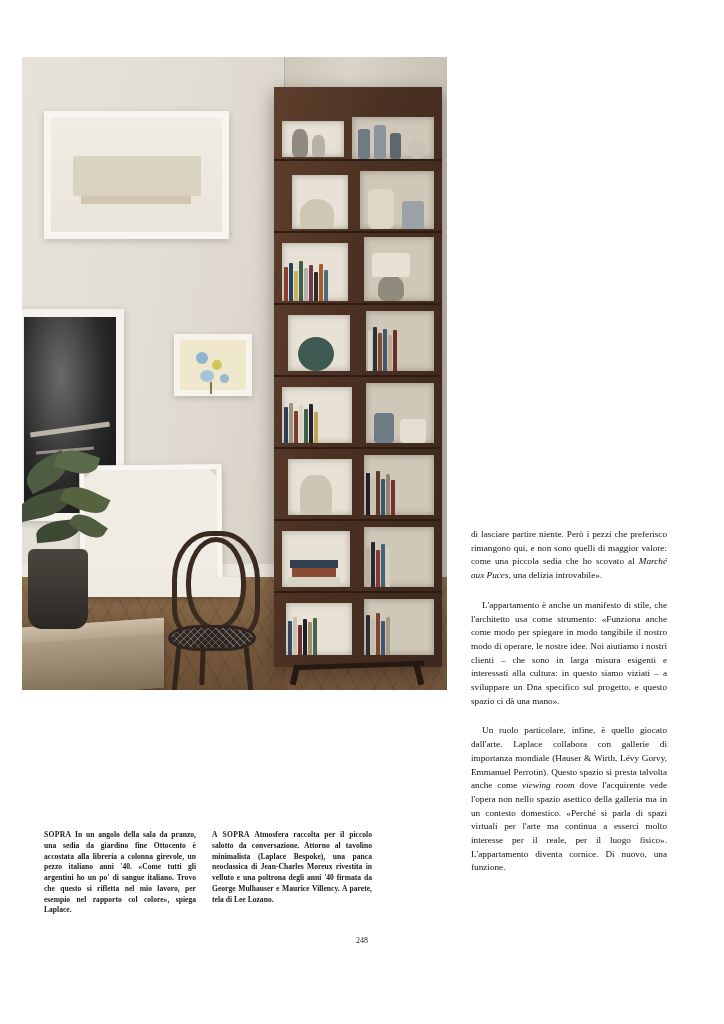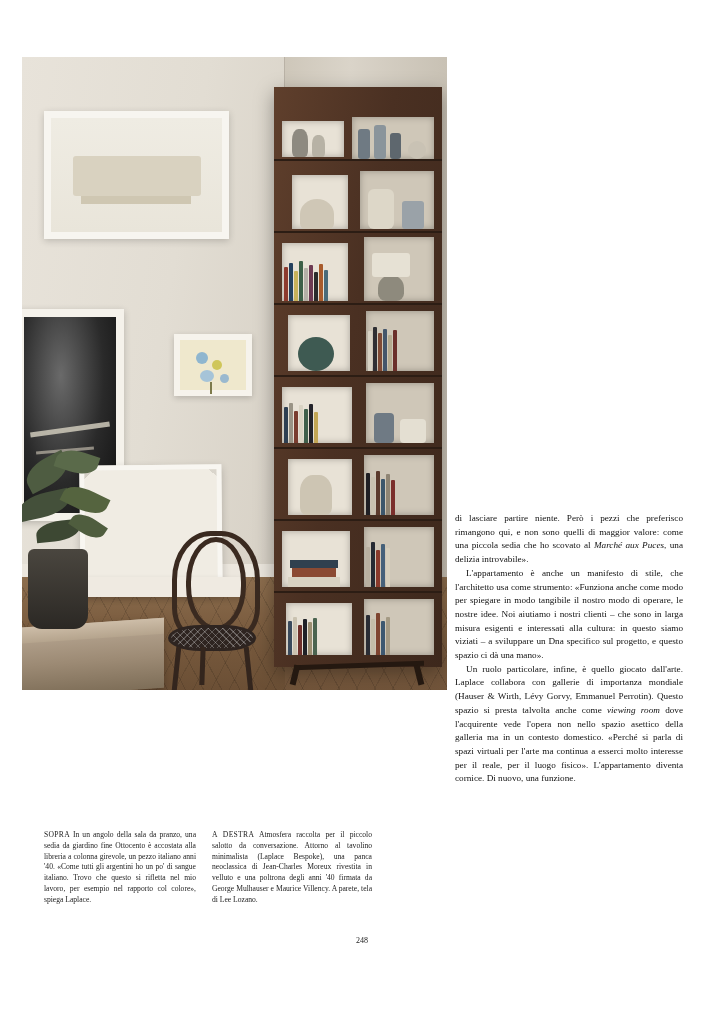--- a/index.html
+++ b/index.html
@@ -276,20 +276,21 @@
   .vase { border-radius: 40% 40% 22% 22%; }
 
   
   .caption {
     position: absolute;
     font-family: "Liberation Serif", serif;
     font-size: 7.6px;
     line-height: 1.42;
     color: #1b1b1b;
     text-align: justify;
+    font-weight: bold;
   }
   .cap-left { left: 44px; top: 830px; width: 152px; }
   .cap-right { left: 212px; top: 830px; width: 160px; }
   .cap-lead {
     font-variant: small-caps;
     letter-spacing: 0.3px;
     font-size: 7.6px;
   }
 
   .pullquote {
@@ -311,21 +312,21 @@
     left: 455px;
     top: 512px;
     width: 228px;
     font-family: "Liberation Serif", serif;
     font-size: 9.2px;
     line-height: 1.49;
     text-align: justify;
     color: #111111;
     hyphens: auto;
   }
-  .bodycol p { margin: 0; text-indent: 11px; }
+  .bodycol p { margin: 16px; text-indent: 11px; }
   .bodycol p.first { text-indent: 0; }
   .bodycol em { font-style: italic; }
 
   .folio {
     position: absolute;
     left: 0; right: 0;
     top: 936px;
     text-align: center;
     font-family: "Liberation Serif", serif;
     font-size: 8px;
@@ -543,18 +544,18 @@
       <p class="first"><span>di lasciare partire niente. Però i pezzi che preferisco rimangono qui, e non sono quelli di maggior valore: come una piccola sedia che ho scovato al </span><em>Marché aux Puces</em><span>, una delizia introvabile».</span></p>
       <p><span>L'appartamento è anche un manifesto di stile, che l'architetto usa come strumento: «Funziona anche come modo per spiegare in modo tangibile il nostro modo di operare, le nostre idee. Noi aiutiamo i nostri clienti – che sono in larga misura esigenti e interessati alla cultura: in questo siamo viziati – a sviluppare un Dna specifico sul progetto, e questo spazio ci dà una mano».</span></p>
       <p><span>Un ruolo particolare, infine, è quello giocato dall'arte. Laplace collabora con gallerie di importanza mondiale (Hauser &amp; Wirth, Lévy Gorvy, Emmanuel Perrotin). Questo spazio si presta talvolta anche come </span><em>viewing room</em><span> dove l'acquirente vede l'opera non nello spazio asettico della galleria ma in un contesto domestico. «Perché si parla di spazi virtuali per l'arte ma continua a esserci molto interesse per il reale, per il luogo fisico». L'appartamento diventa cornice. Di nuovo, una funzione.</span></p>
     </div>
 
   <div class="caption cap-left">
     <span class="cap-lead">SOPRA</span><span> In un angolo della sala da pranzo, una sedia da giardino fine Ottocento è accostata alla libreria a colonna girevole, un pezzo italiano anni '40. «Come tutti gli argentini ho un po' di sangue italiano. Trovo che questo si rifletta nel mio lavoro, per esempio nel rapporto col colore», spiega Laplace.</span>
   </div>
 
   <div class="caption cap-right">
-    <span class="cap-lead">A DESTRA</span><span> Atmosfera raccolta per il piccolo salotto da conversazione. Attorno al tavolino minimalista (Laplace Bespoke), una panca neoclassica di Jean-Charles Moreux rivestita in velluto e una poltrona degli anni '40 firmata da George Mulhauser e Maurice Villency. A parete, tela di Lee Lozano.</span>
+    <span class="cap-lead">A SOPRA</span><span> Atmosfera raccolta per il piccolo salotto da conversazione. Attorno al tavolino minimalista (Laplace Bespoke), una panca neoclassica di Jean-Charles Moreux rivestita in velluto e una poltrona degli anni '40 firmata da George Mulhauser e Maurice Villency. A parete, tela di Lee Lozano.</span>
   </div>
 
   <div class="folio">248</div>
 
 </div>
 
 </body></html>

